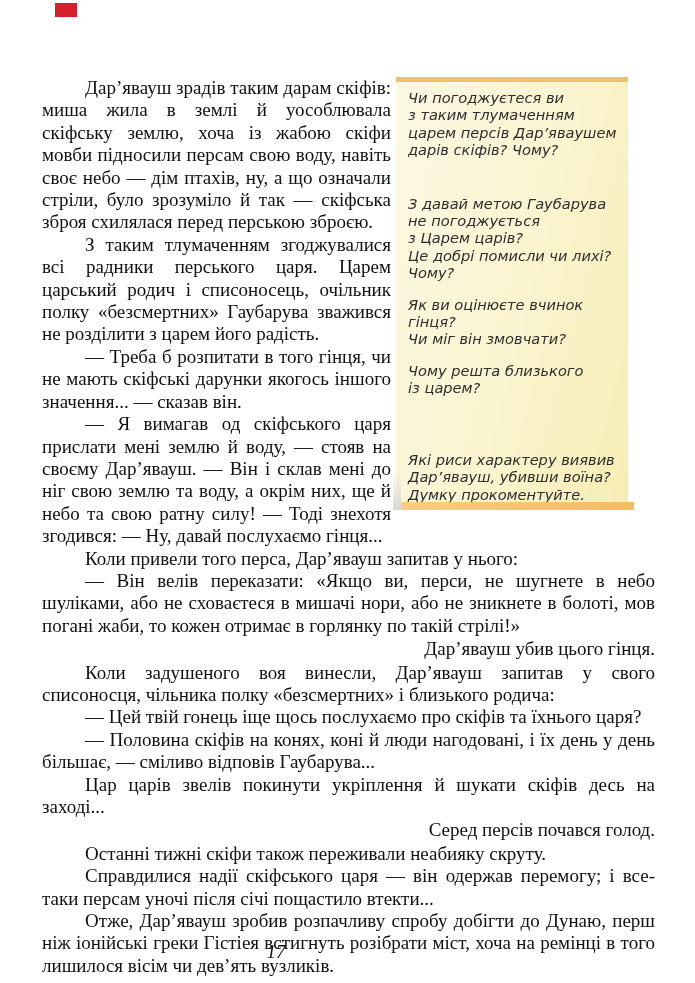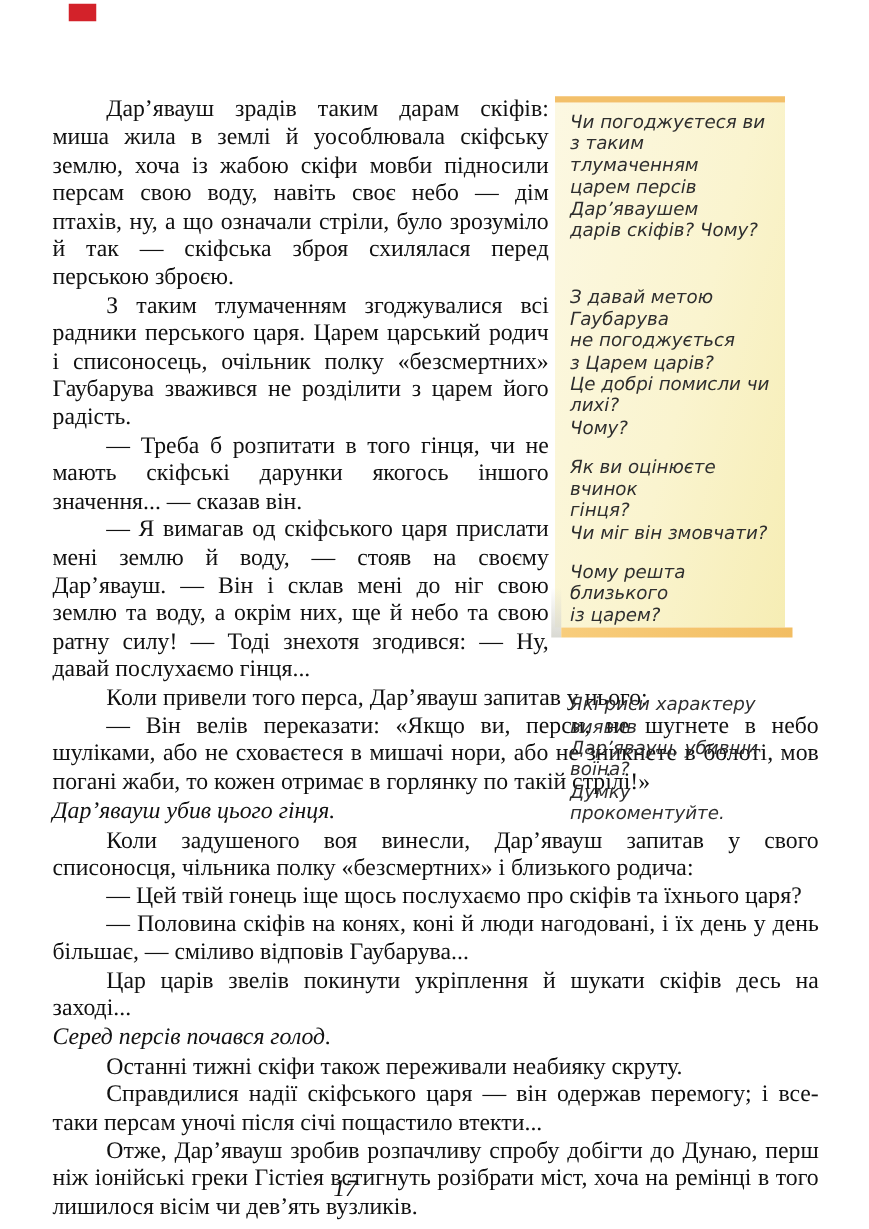--- a/index.html
+++ b/index.html
@@ -17,21 +17,21 @@
   }
   .content{
     position:absolute;
     left:42px;top:77px;
     width:613px;
   }
   
   .qbox{
     float:right;
     box-sizing:border-box;
-    width:184px;height:425px;
+    width:232px;height:425px;
     margin:0 27px 12px 5px;
     padding:7px 8px 0 12px;
     background:linear-gradient(105deg,#fcf8e2 0%,#faf4cf 55%,#f6edb4 100%);
     border-top:5px solid #f3c06a;
     position:relative;
   }
   .qbox::after{
     content:"";
     position:absolute;
     left:5px;right:-6px;bottom:-8px;
@@ -58,23 +58,22 @@
   
   .para{
     margin:0;
     font-size:19px;
     line-height:22.4px;
     color:#111111;
     text-align:justify;
     text-indent:43px;
   }
   .para.center-italic{
-    text-align:left;
+    text-align:right;
     text-indent:0;
-    font-style:italic;
     margin:1px 0;
   }
   .page-number{
     position:absolute;
     left:0;bottom:20px;width:552px;
     text-align:center;
     font-style:italic;
     font-size:19px;
     color:#111111;
     font-family:"Liberation Serif", serif;

